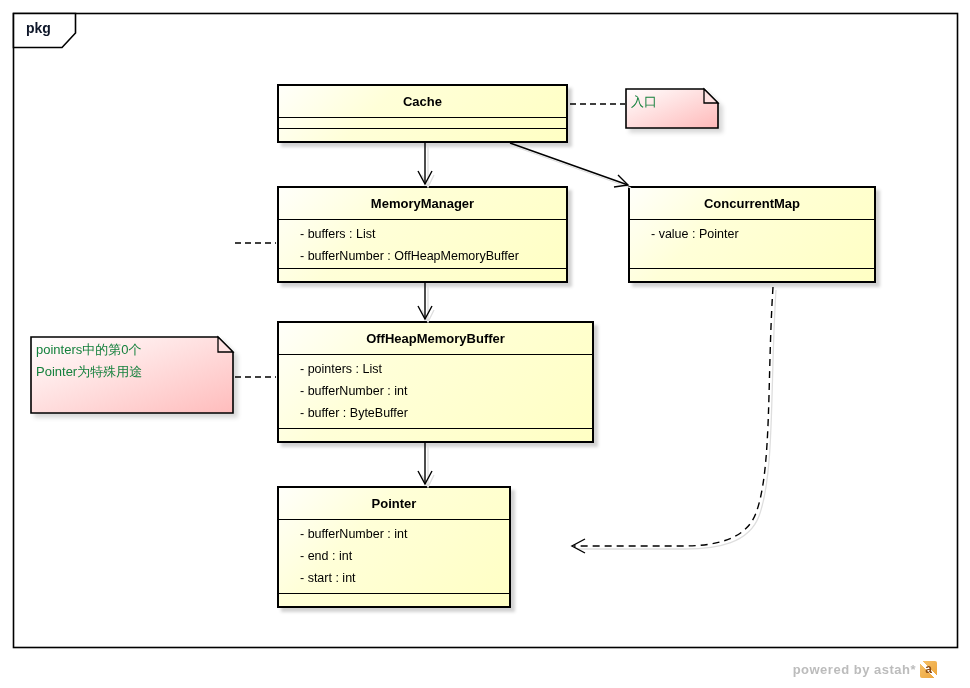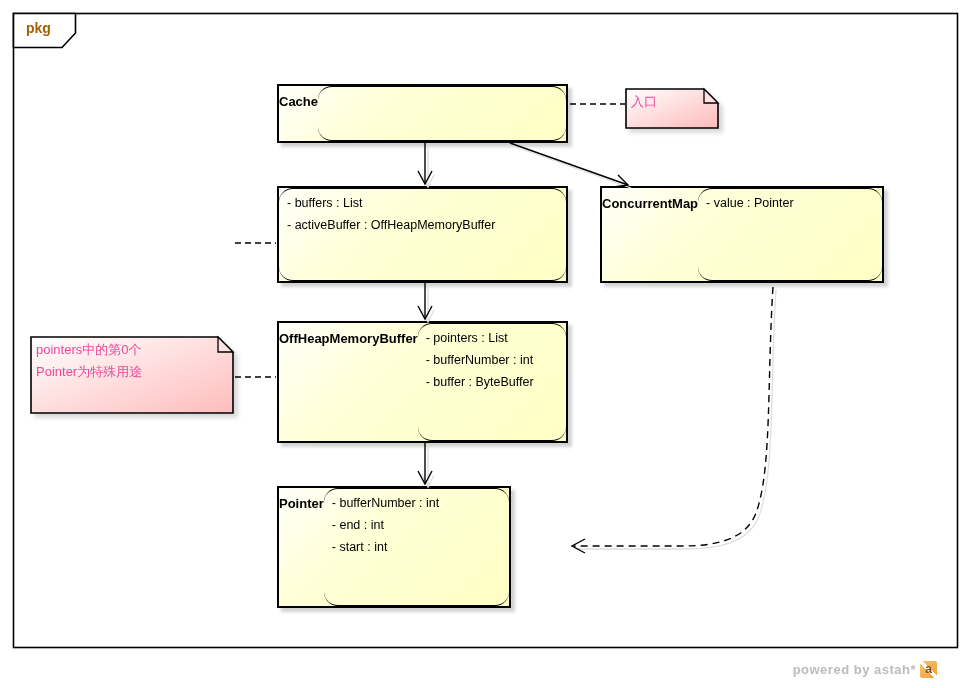--- a/index.html
+++ b/index.html
@@ -4,46 +4,46 @@
 <style>
   html,body{margin:0;padding:0;background:#fff;}
   #canvas{
     position:relative;width:970px;height:688px;background:#ffffff;overflow:hidden;
     font-family:"Liberation Sans","DejaVu Sans",sans-serif;
   }
   svg.layer{position:absolute;left:0;top:0;pointer-events:none;}
 
   
   .uml-class{
-    position:absolute;display:flex;flex-direction:row;box-sizing:border-box;
+    position:absolute;display:flex;flex-direction:column;box-sizing:border-box;
     border:2px solid #000;
     background:linear-gradient(135deg,#fffffa 0%,#ffffd8 35%,#ffffc4 100%);
     box-shadow:4px 4px 3px #d2d2d2;
   }
   .uml-class .title{
     height:31px;line-height:31px;text-align:center;font-weight:bold;font-size:13px;color:#000;
   }
   .uml-class .attrs{
     flex:1;border-top:1px solid #000;border-bottom:1px solid #000;box-sizing:border-box;
-    padding:3px 0 0 8px;overflow:hidden;border-radius:14px;
+    padding:3px 0 0 21px;overflow:hidden;
   }
   .uml-class .attrs .attr{font-size:12.5px;line-height:22px;color:#000;white-space:nowrap;}
   .uml-class .ops{height:12px;}
 
   
   .note{position:absolute;}
   .note svg{position:absolute;left:0;top:0;overflow:visible;}
   .note .note-text{
-    position:absolute;left:6px;top:3px;right:18px;font-size:13px;color:#ec4899;
+    position:absolute;left:6px;top:3px;right:18px;font-size:13px;color:#15803d;
     white-space:pre-line;line-height:21.5px;
   }
   .note-shadow{filter:drop-shadow(4px 4px 2px #d8d8d8);}
 
   
-  .pkg-label{position:absolute;left:26px;top:20px;font-size:14px;font-weight:bold;color:#a16207;}
+  .pkg-label{position:absolute;left:26px;top:20px;font-size:14px;font-weight:bold;color:#0f172a;}
   .watermark{
     position:absolute;left:352px;top:342px;font-family:"DejaVu Serif","Liberation Serif",serif;
     font-size:16.5px;letter-spacing:1.5px;color:rgba(140,150,158,0.65);
   }
   .footer{
     position:absolute;right:33px;top:661px;display:flex;align-items:center;gap:4px;
   }
   .footer .powered{font-size:13px;font-weight:bold;color:#bcbcbc;letter-spacing:0.5px;}
   .astah-logo{
     width:17px;height:17px;border-radius:2px;position:relative;
@@ -66,36 +66,37 @@
 
   <div class="watermark">http://blog.csdn.net/</div>
 
   <div class="uml-class" style="left:277px;top:84px;width:291px;height:59px">
     <div class="title">Cache</div>
     <div class="attrs"></div>
     <div class="ops"></div>
   </div>
 
   <div class="uml-class" style="left:277px;top:186px;width:291px;height:97px">
+    <div class="title">MemoryManager</div>
     <div class="attrs">
       <div class="attr">- buffers : List</div>
-      <div class="attr">- activeBuffer : OffHeapMemoryBuffer</div>
+      <div class="attr">- bufferNumber : OffHeapMemoryBuffer</div>
     </div>
     <div class="ops"></div>
   </div>
 
-  <div class="uml-class" style="left:600px;top:186px;width:284px;height:97px">
+  <div class="uml-class" style="left:628px;top:186px;width:248px;height:97px">
     <div class="title">ConcurrentMap</div>
     <div class="attrs">
       <div class="attr">- value : Pointer</div>
     </div>
     <div class="ops"></div>
   </div>
 
-  <div class="uml-class" style="left:277px;top:321px;width:291px;height:122px">
+  <div class="uml-class" style="left:277px;top:321px;width:317px;height:122px">
     <div class="title">OffHeapMemoryBuffer</div>
     <div class="attrs">
       <div class="attr">- pointers : List</div>
       <div class="attr">- bufferNumber : int</div>
       <div class="attr">- buffer : ByteBuffer</div>
     </div>
     <div class="ops"></div>
   </div>
 
   <div class="uml-class" style="left:277px;top:486px;width:234px;height:122px">

